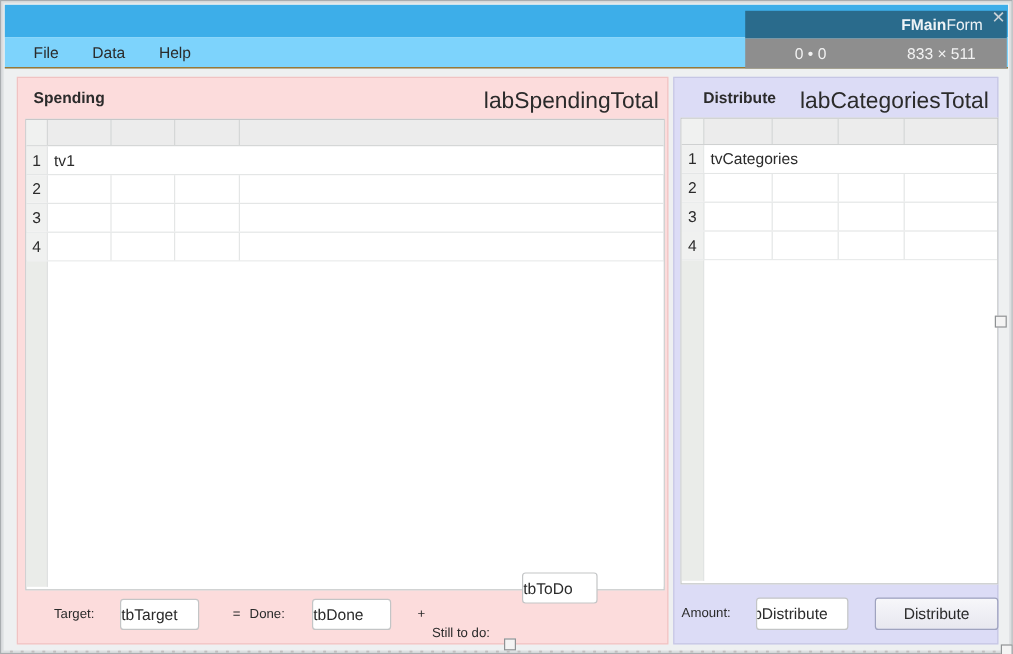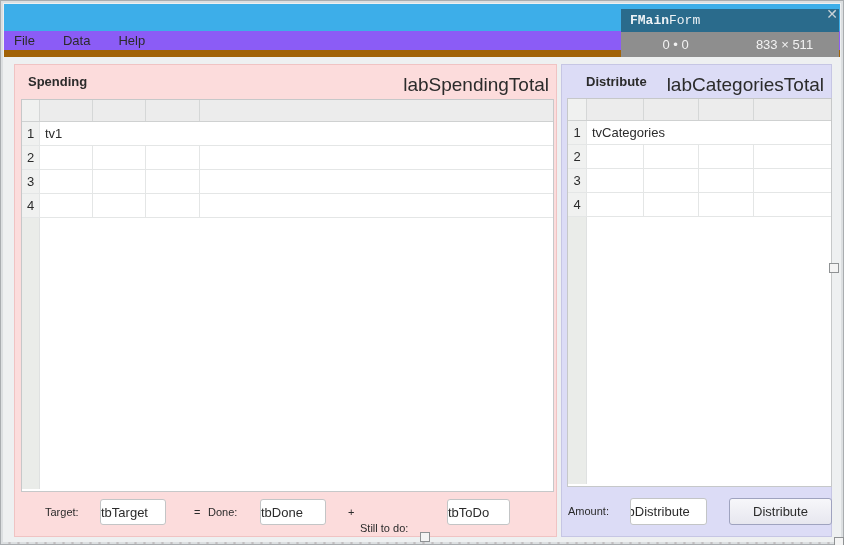--- a/index.html
+++ b/index.html
@@ -3,37 +3,37 @@
 <meta charset="utf-8">
 <style>
   * { margin:0; padding:0; box-sizing:border-box; }
   html,body { width:844px; height:545px; font-family:"Liberation Sans","DejaVu Sans",sans-serif; }
   body { position:relative; background:#f6f7f8; overflow:hidden; color:#2b2b2b; }
 
   .window { position:absolute; inset:0; background:#eef0f1; border:1px solid #a9adb0; box-shadow: inset 0 0 0 2px #dcdfe1; }
 
   .titlebar { position:absolute; left:3px; top:3px; right:3px; height:27px; background:#3daee9; }
 
-  .menubar { position:absolute; left:3px; top:30px; right:3px; height:26px; background:#8b5cf6; border-bottom:7px solid #a16207; display:flex; align-items:center; }
+  .menubar { position:absolute; left:3px; top:30px; right:3px; height:26px; background:#7dd3fc; border-bottom:1px solid #a16207; display:flex; align-items:center; padding-left:14px; }
   .menu-item { font-size:13px; padding:4px 10px; margin-right:8px; cursor:default; }
   .menu-dots { position:absolute; left:137px; top:2px; width:480px; height:22px;
     background-image:
       radial-gradient(rgba(195,140,140,0.45) 1px, transparent 1.4px),
       radial-gradient(rgba(195,140,140,0.45) 1px, transparent 1.4px);
     background-size:30px 8px, 30px 8px;
     background-position:0 2px, 7px 2px;
     opacity:.8;
   }
   .bottom-dots { position:absolute; left:4px; right:6px; top:538px; height:6px;
     background-image: radial-gradient(rgba(160,150,150,0.45) 1px, transparent 1.4px);
     background-size:9px 8px; }
 
   
   .overlay { position:absolute; left:620px; top:8px; width:218px; font-size:13px; z-index:30; }
-  .overlay-header { height:23px; background:#2a6b8c; color:#eef3f6; display:flex; align-items:center; justify-content:flex-start; padding:0 20px 0 9px;font-family:Liberation Mono, monospace; }
+  .overlay-header { height:23px; background:#2a6b8c; color:#eef3f6; display:flex; align-items:center; justify-content:flex-end; padding:0 20px 0 9px; }
   .overlay-header .fname { font-weight:bold; }
   .overlay-close { position:absolute; top:-2px; right:1px; color:#c9d2d7; font-size:14px; line-height:14px; cursor:default; }
   .overlay-bar { height:25px; background:#8e8e8e; color:#f2f2f2; display:flex; }
   .overlay-bar span { flex:1; text-align:center; line-height:25px; font-size:13px; }
 
   
   .panel { position:absolute; top:63px; height:473px; }
   .panel.spending { left:13px; width:543px; background:#fcdcdc; border:1px solid #f0c3c3; }
   .panel.categories { left:560px; width:271px; background:#dcdcf6; border:1px solid #c6c6e4; }
   .panel-title { position:absolute; top:9px; left:13px; font-size:13px; font-weight:bold; }
@@ -64,21 +64,21 @@
   .btn { position:absolute; height:27px; background:linear-gradient(#f7f7fa,#e7e7ef); border:1px solid #9fa3bf; border-radius:3px; font-size:13px; font-family:inherit; color:#2b2b2b; }
 
   
   .sp-target-label { left:30px; top:434px; }
   .sp-target-tb { left:85px; top:434px; width:66px; }
   .sp-eq { left:179px; top:434px; }
   .sp-done-label { left:193px; top:434px; }
   .sp-done-tb { left:245px; top:434px; width:66px; }
   .sp-plus { left:333px; top:434px; }
   .sp-todo-label { left:345px; top:450px; }
-  .sp-todo-tb { left:420px; top:434px; width:63px;margin-left:12px; }
+  .sp-todo-tb { left:420px; top:412px; width:63px; }
 
   
   .ca-amount-label { left:6px; top:433px; }
   .ca-amount-tb { left:68px; top:433px; width:77px; }
   .ca-distribute-btn { left:167px; top:433px; width:103px; }
 
   
   .handle { position:absolute; width:10px; height:10px; background:#f4f4f4; border:1px solid #8f9294; z-index:40; }
   .handle.right { left:828px; top:262px; }
   .handle.bottom { left:419px; top:531px; }

